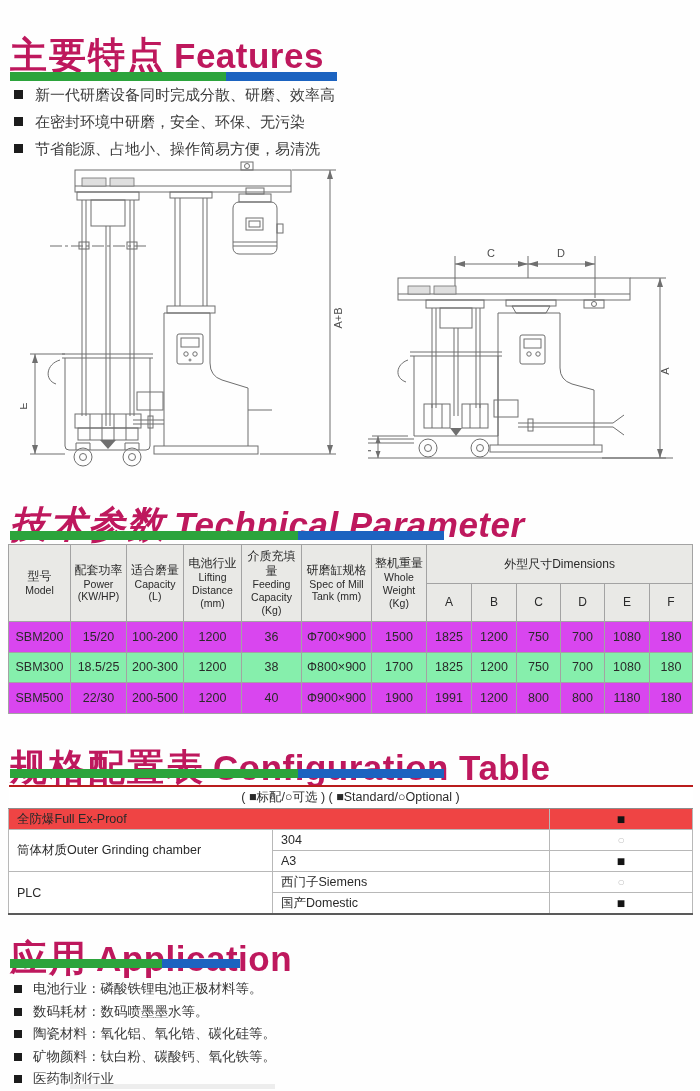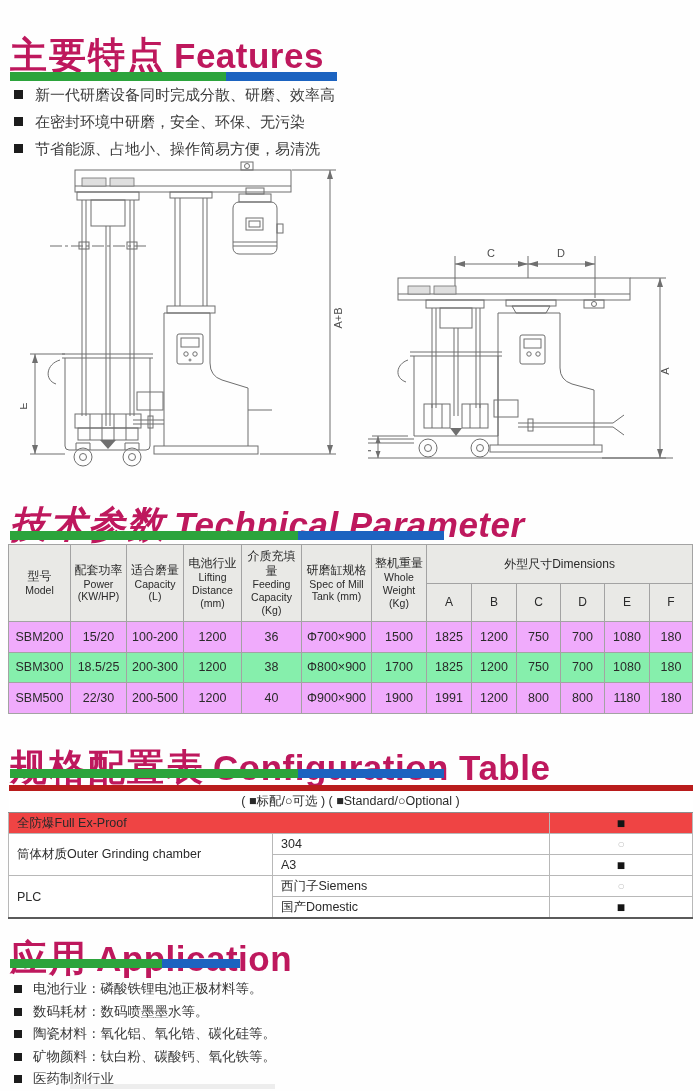--- a/index.html
+++ b/index.html
@@ -37,26 +37,26 @@
   .tech-wrap{position:absolute;left:8px;top:544px;}
   table.tech{border-collapse:collapse;table-layout:fixed;width:684px;border-top:1.5px solid #8d8d8d;border-bottom:1.5px solid #8d8d8d;}
   table.tech th,table.tech td{border:1px solid #a3a3a3;text-align:center;vertical-align:middle;padding:1px 1px;color:#2a2a2a;font-weight:normal;}
   table.tech thead th{background:#e9e9e6;line-height:1.22;}
   table.tech thead tr:first-child{height:39px;}
   table.tech thead tr:last-child{height:38px;}
   table.tech .hz{display:block;font-size:12px;}
   table.tech .he{display:block;font-size:10.5px;}
   table.tech .dims{font-size:12px;}
   table.tech thead tr:last-child th{font-size:12px;}
-  table.tech tbody td{font-size:12.5px;height:27.5px;background:#f0abfc;}
+  table.tech tbody td{font-size:12.5px;height:27.5px;background:#d946ef;}
   table.tech tbody tr.alt td{background:#86efac;}
 
   
   .cfg-wrap{position:absolute;left:8px;top:785px;}
-  table.cfg{border-collapse:collapse;table-layout:fixed;width:684px;border-top:6px solid #b91c1c;border-bottom:2px solid #5a5a5a;color:#2a2a2a;border-radius:12px;}
+  table.cfg{border-collapse:collapse;table-layout:fixed;width:684px;border-top:2px solid #b91c1c;border-bottom:2px solid #5a5a5a;color:#2a2a2a;border-radius:12px;}
   table.cfg td{border:1px solid #b8b8b8;font-size:12.5px;height:18px;padding:1px 8px;vertical-align:middle;background:#fff;}
   table.cfg tr.cap td{text-align:center;border-left:none;border-right:none;border-bottom:1px solid #8d8d8d;font-size:12.5px;height:19px;background:#fff;}
   table.cfg tr.shaded td{background:#ef4444;}
   table.cfg td.mark-cell{text-align:center;padding:0;}
   .mark{display:inline-block;line-height:1;}
   .mark.std{color:#141414;font-size:14px;}
   .mark.opt{color:#c6c6c6;font-size:12px;}
 
   .smudge{position:absolute;left:70px;top:1084px;width:205px;height:5px;background:#ededed;}
 </style>

